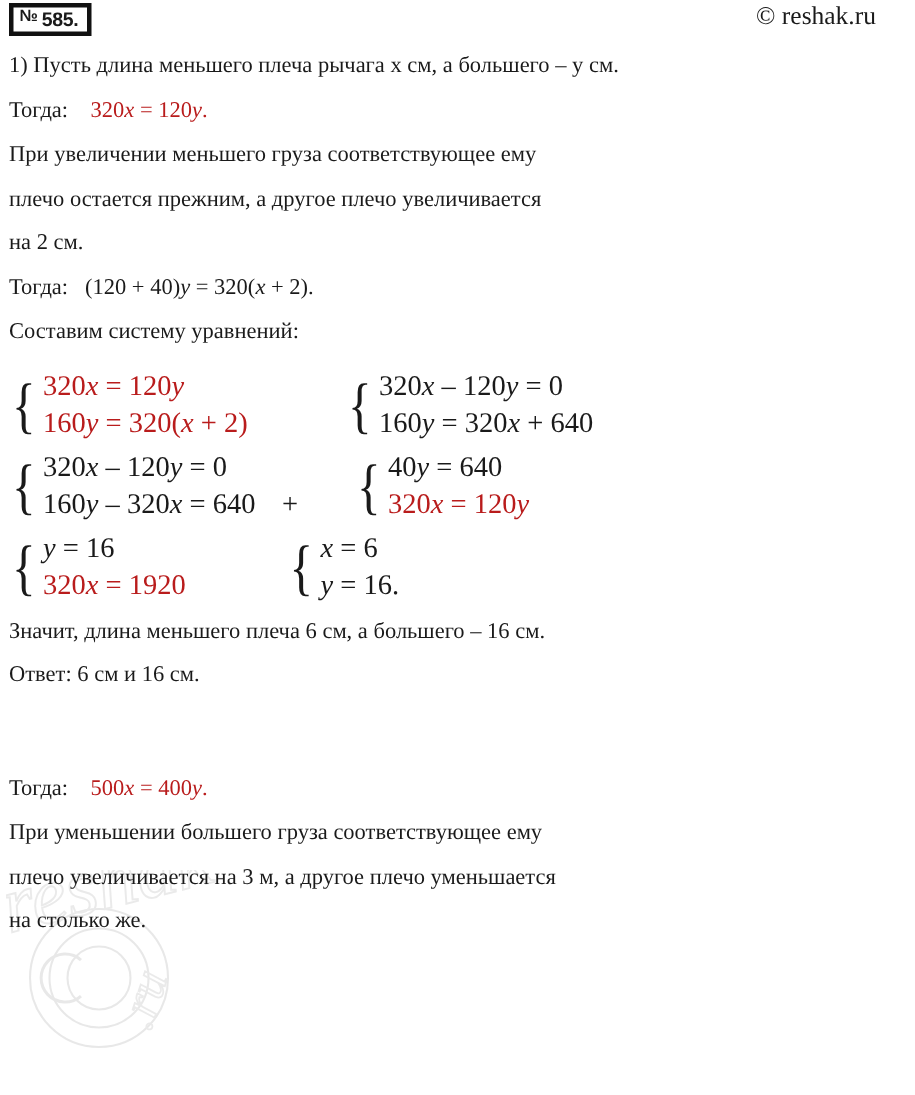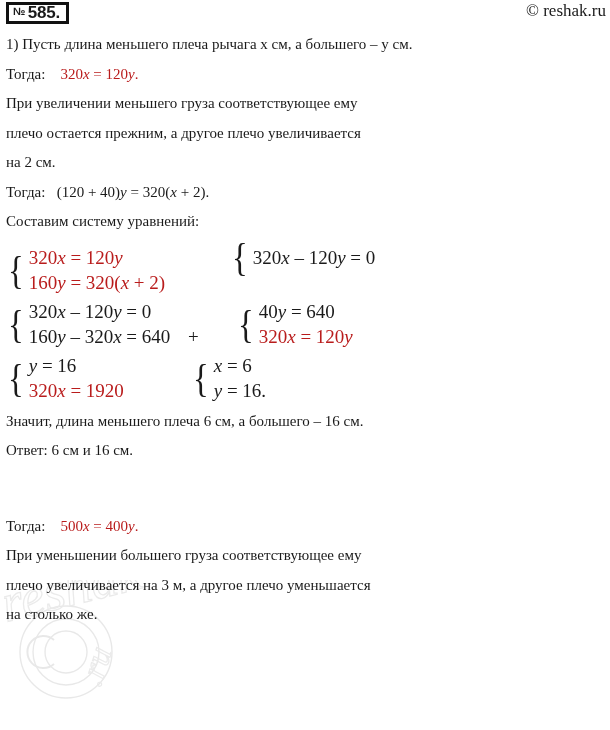--- a/index.html
+++ b/index.html
@@ -60,29 +60,29 @@
     font-family: "Liberation Sans", sans-serif;
     font-size: 11px;
     font-weight: 700;
     letter-spacing: -0.5px;
     align-self: center;
     position: relative;
     top: -1px;
   }
   .task-badge .num {
     font-family: "Liberation Sans", sans-serif;
-    font-size: 17px;
+    font-size: 13px;
     font-weight: 700;
     letter-spacing: -0.2px;
     margin-left: 3px;
     align-self: center;
   }
   .copyright {
     position: absolute;
-    right: 4px;
+    right: 26px;
     top: 1px;
     font-family: "Liberation Serif", serif;
     font-size: 17px;
     color: #1a1a1a;
     white-space: nowrap;
   }
 
   
   .content {
     position: relative;
@@ -199,20 +199,21 @@
         <span class="brace">{</span>
         <span class="sys-lines">
           <div class="fade">320<i class="v">x</i> = 120<i class="v">y</i></div>
           <div class="fade">160<i class="v">y</i> = 320(<i class="v">x</i> + 2)</div>
         </span>
       </div>
       <div class="sys" style="left:224px; top:0px;">
         <span class="brace">{</span>
         <span class="sys-lines">
           <div>320<i class="v">x</i> – 120<i class="v">y</i> = 0</div>
+          <div>160<i class="v">y</i> = 320<i class="v">x</i> + 640</div>
         </span>
       </div>
     </div>
 
     <div class="sys-row">
       <div class="sys" style="left:0px; top:0px;">
         <span class="brace">{</span>
         <span class="sys-lines">
           <div>320<i class="v">x</i> – 120<i class="v">y</i> = 0</div>
           <div>160<i class="v">y</i> – 320<i class="v">x</i> = 640</div>

